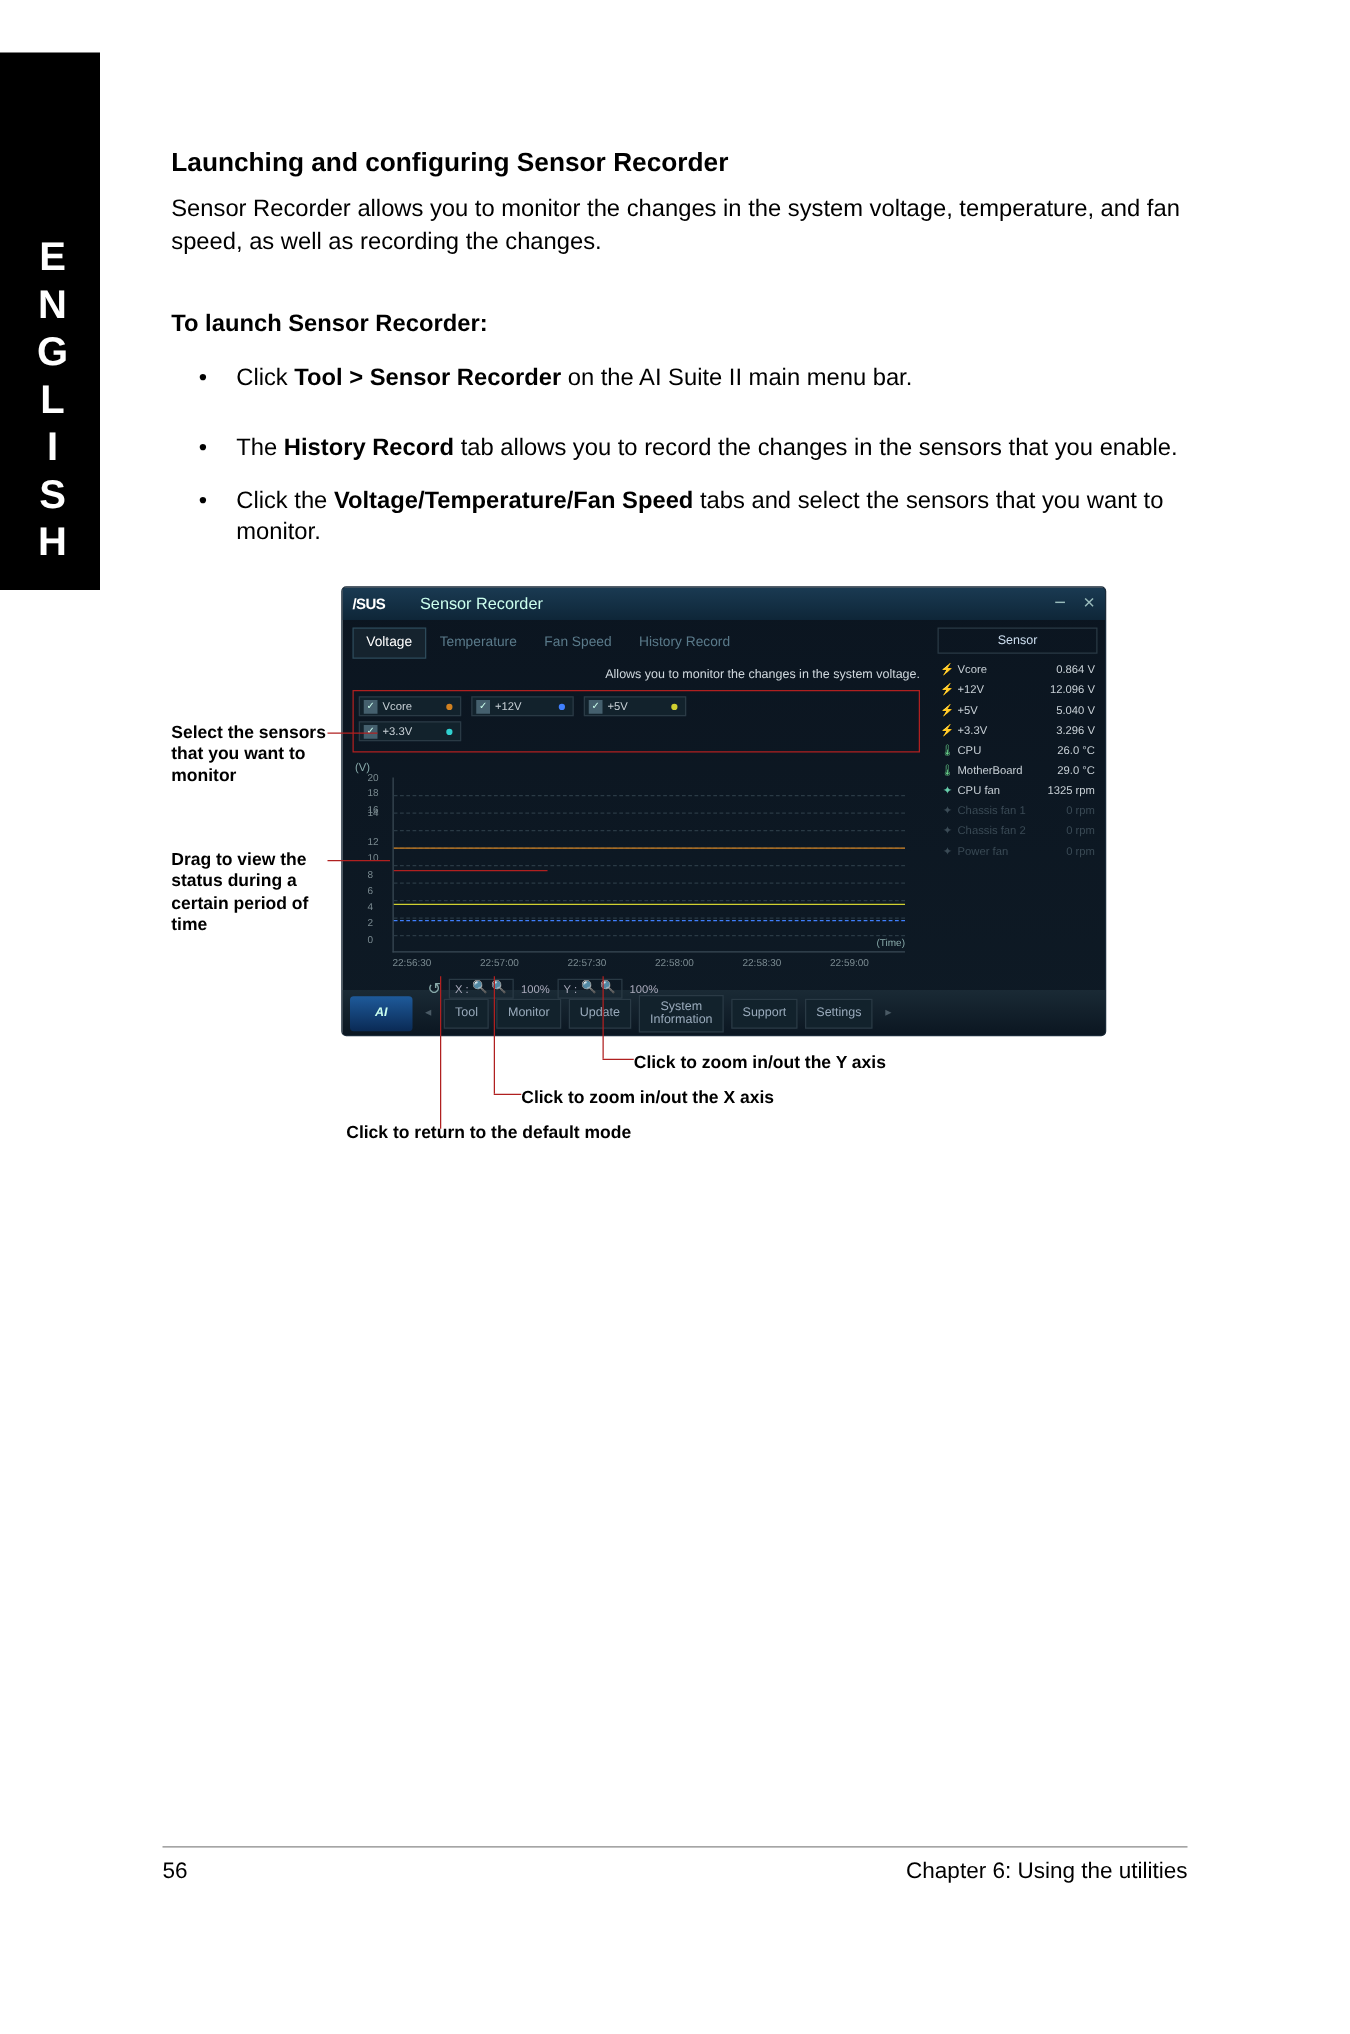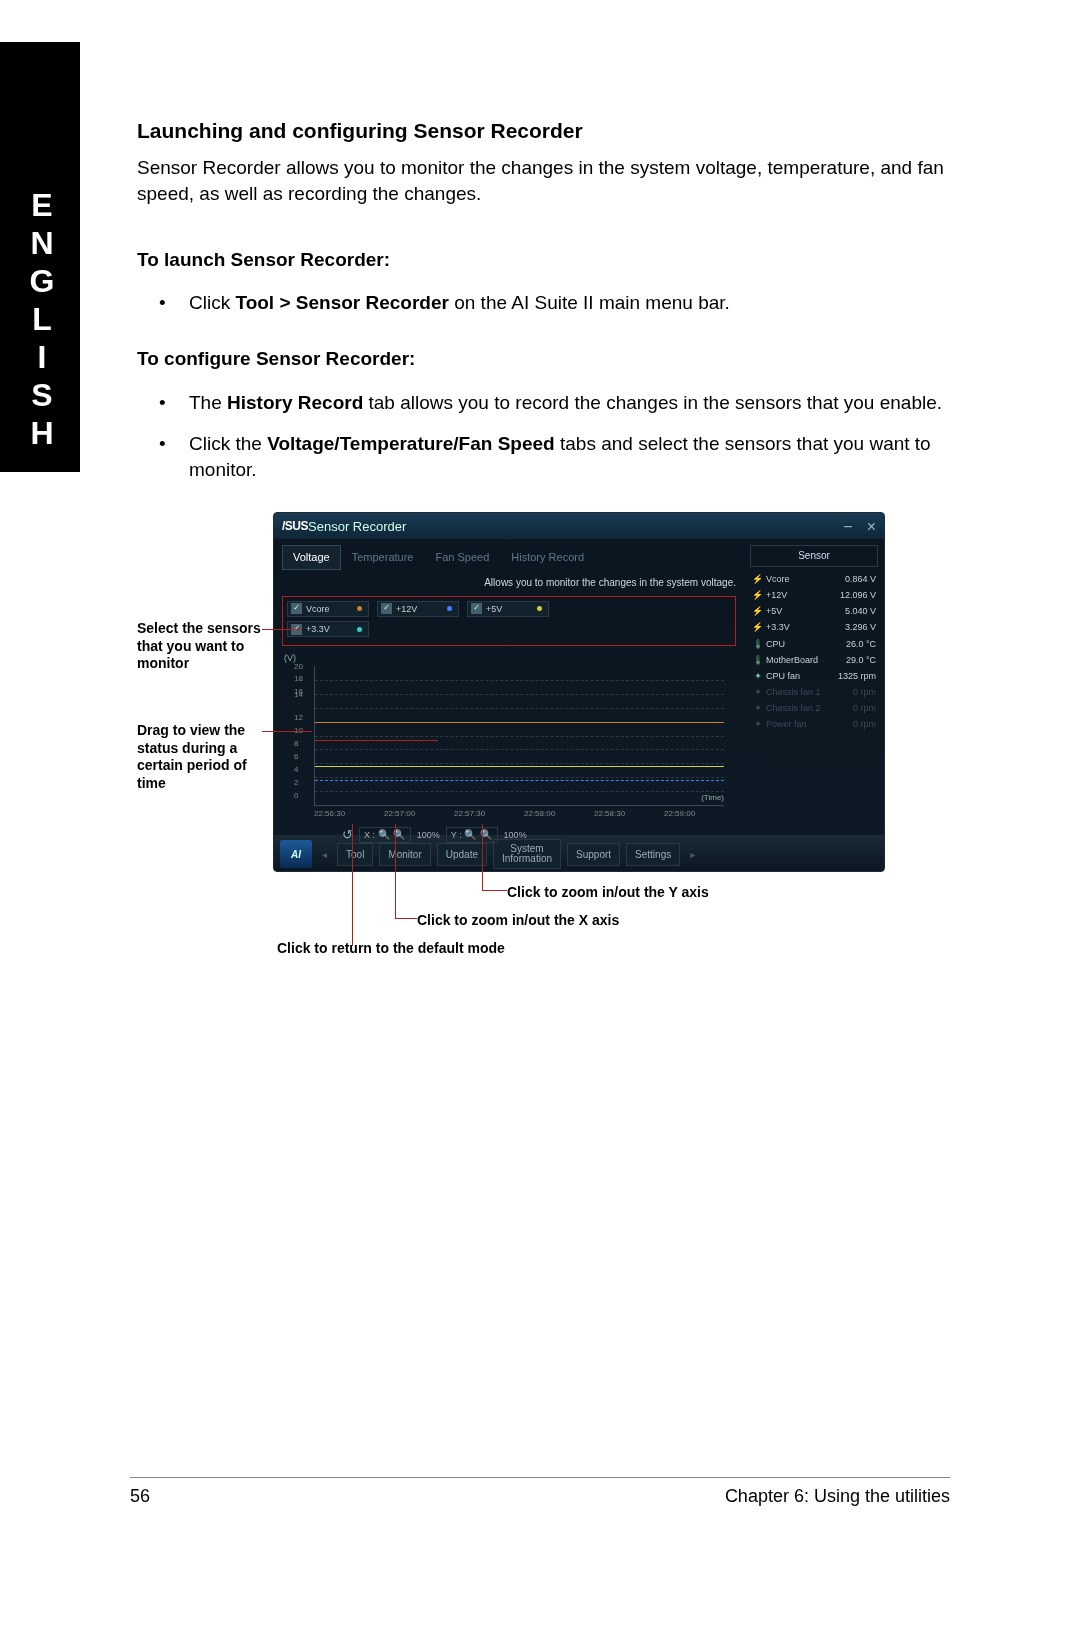--- a/index.html
+++ b/index.html
@@ -12,21 +12,21 @@
   .desc { margin-bottom: 40px; }
   .sub { font-weight: bold; margin-bottom: 18px; }
   ul.bul { list-style: none; padding-left: 22px; margin-bottom: 30px; }
   ul.bul li { position: relative; margin-bottom: 16px; padding-left: 30px; }
   ul.bul li:before { content: "•"; position: absolute; left: 0; }
   b { font-weight: bold; }
 
   .figure-wrap { position: relative; margin-top: 10px; height: 480px; }
   .app-window { position: absolute; left: 136px; top: 0; width: 612px; height: 360px; background: linear-gradient(#0b1520,#0e1a25); border: 1px solid #1a2a38; border-radius: 4px; overflow: hidden; font-size: 10px; color: #c8d0d6; }
   .app-titlebar { height: 26px; background: linear-gradient(#1a3a52,#0e2638); display: flex; align-items: center; padding: 0 8px; }
-  .logo { font-weight: bold; color: #fff; font-size: 12px; margin-right: 0; letter-spacing: -0.5px; }
+  .logo { font-weight: bold; color: #fff; font-size: 12px; margin-right: 28px; letter-spacing: -0.5px; }
   .app-title { color: #cfe; font-size: 13px; }
   .win-ctrl { margin-left: auto; display: flex; gap: 14px; color: #9bb; font-size: 16px; }
   .main-row { display: flex; height: 296px; }
   .left-col { flex: 1; padding: 6px 8px 0 8px; position: relative; text-align: right; }
   .right-col { width: 140px; padding: 6px 6px; }
   .tabs { display: flex; gap: 0; margin-bottom: 6px; }
   .tab { padding: 4px 10px; font-size: 11px; color: #5a7a8a; border: 1px solid transparent; }
   .tab.active { color: #fff; border: 1px solid #2d4a5a; background: #15232e; }
   .hint { font-size: 10px; color: #d0d8de; margin: 4px 0 6px 4px; }
   .checks-box { border: 1px solid #b02020; padding: 4px; }
@@ -51,21 +51,21 @@
   .reset-icon { color: #8aa; font-size: 13px; }
   .mag { color: #5a8; font-size: 10px; }
   .sensor-head { text-align: center; border: 1px solid #2a3a45; padding: 3px 0; font-size: 10px; color: #cde; margin-bottom: 4px; }
   .sensor-list .srow { display: flex; align-items: center; font-size: 9px; padding: 2px 2px; }
   .sic { width: 12px; text-align: center; }
   .sname { flex: 1; padding-left: 2px; }
   .sval { text-align: right; }
   .dim { color: #3a4a55; }
   .s-v { color: #6ac; } .s-t { color: #6c8; } .s-f { color: #6ca; }
   .bottom-bar { height: 38px; background: linear-gradient(#1a2a35,#0a1520); display: flex; align-items: center; padding: 0 6px; gap: 6px; }
-  .al-logo { width: 32px; height: 28px; background: linear-gradient(#1e5a9a,#0a2a55); border-radius: 3px; display: flex; align-items: center; justify-content: center; color: #cfe; font-style: italic; font-weight: bold; }
+  .al-logo { width: 50px; height: 28px; background: linear-gradient(#1e5a9a,#0a2a55); border-radius: 3px; display: flex; align-items: center; justify-content: center; color: #cfe; font-style: italic; font-weight: bold; }
   .menu-btn { border: 1px solid #2a3a45; padding: 4px 8px; font-size: 10px; color: #9ab; text-align: center; background: #12222c; }
   .arrow { color: #4a5a65; padding: 0 4px; }
 
   .callout { position: absolute; font-size: 14px; font-weight: bold; line-height: 1.25; color: #000; }
   .c-line { position: absolute; background: #b02020; }
   .footer { position: absolute; bottom: 120px; left: 130px; right: 130px; border-top: 1px solid #888; padding-top: 8px; display: flex; justify-content: space-between; font-size: 18px; }
 </style>
 </head>
 <body>
 
@@ -78,21 +78,20 @@
     <h3>Launching and configuring Sensor Recorder</h3>
     <p class="desc">Sensor Recorder allows you to monitor the changes in the system voltage, temperature, and fan speed, as well as recording the changes.</p>
 
     <p class="sub">To launch Sensor Recorder:</p>
     <ul class="bul">
       <li>
         <span>Click </span><b>Tool &gt; Sensor Recorder</b><span> on the AI Suite II main menu bar.</span>
       </li>
     </ul>
 
-    <p class="sub">To configure Sensor Recorder:</p>
     <ul class="bul">
       <li>
         <span>The </span><b>History Record</b><span> tab allows you to record the changes in the sensors that you enable.</span>
       </li>
       <li>
         <span>Click the </span><b>Voltage/Temperature/Fan Speed</b><span> tabs and select the sensors that you want to monitor.</span>
       </li>
     </ul>
 
     <div class="figure-wrap">

